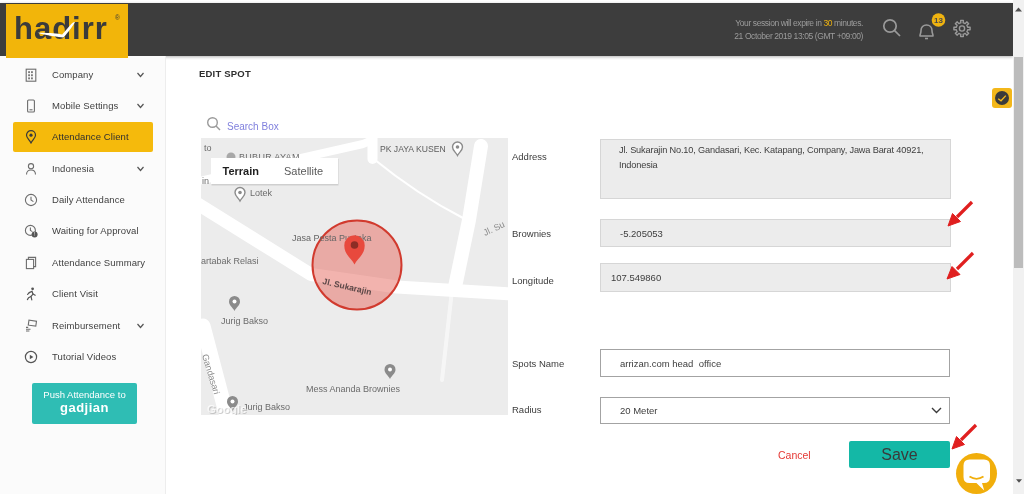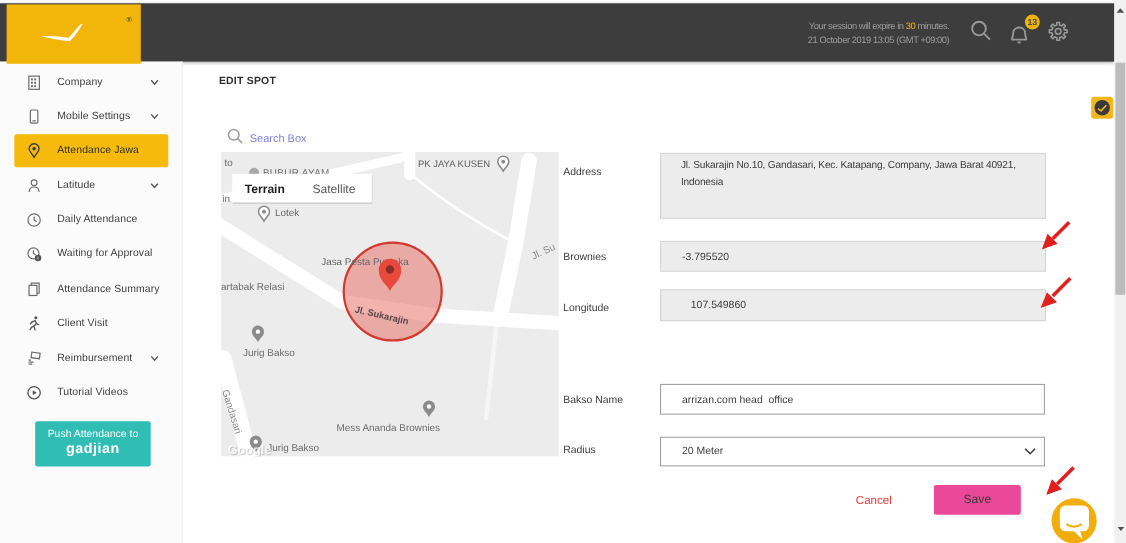--- a/index.html
+++ b/index.html
@@ -27,31 +27,32 @@
 
   
   .h1 { position:absolute; left:183px; top:68px; font-size:9.5px; font-weight:bold; color:#2e2e2e; letter-spacing:0.2px;padding-left:16px; }
   .searchbox { position:absolute; left:227px; top:121px; font-size:10px; color:#8080dd;text-align:center; }
 
   
   .flabel { position:absolute; width:80px; text-align:left; font-size:9.5px; color:#3c3c3c; }
   .gfield { position:absolute; left:600px; width:351px; background:#ececec; border:1px solid #d6d6d6; font-size:9.5px; color:#3d3d3d; }
   .wfield { position:absolute; left:600px; width:350px; background:#fff; border:1px solid #a3a3a3; font-size:9.5px; color:#3d3d3d; }
   .cancel { position:absolute; left:778px; top:449px; font-size:10.5px; color:#e53935; }
-  .savebtn { position:absolute; left:849px; top:441px; width:79px; height:27px; background:#ec4899; border-radius:2px; text-align:center; line-height:27px; font-size:11px; color:#3a3a3a; }
+  .savebtn { position:absolute; left:849px; top:441px; width:101px; height:27px; background:#14b8a6; border-radius:2px; text-align:center; line-height:27px; font-size:16px; color:#3a3a3a; }
 
   
   .sbtrack { position:absolute; left:1013px; top:0; width:11px; height:494px; background:#f1f1f1; }
   .sbthumb { position:absolute; left:1014px; top:57px; width:9px; height:211px; background:#bcbcbc; }
 </style>
 </head>
 <body>
 
 <div class="topbar"></div>
 <div class="logo">
+    <span class="logotext">hadirr</span>
   <svg style="position:absolute;left:0;top:0" width="122" height="54" viewBox="0 0 122 54">
     <path d="M31.5 28.8 C41 28.6 52 29.4 56.2 30.6 L65.5 19.8 C66.6 18.5 68.2 17.6 68.9 18 C69.5 18.4 58.8 33.3 57.2 33.4 C55 33.5 39 31.3 31.5 28.8 z" fill="#ffffff"></path>
     <text x="109" y="16" font-size="6.5" fill="#3b3b3b">®</text>
   </svg>
 </div>
 <div class="sess">Your session will expire in <b>30</b> minutes.<br>21 October 2019 13:05 (GMT +09:00)</div>
 <svg class="abs" style="left:875px;top:12px" width="100" height="32" viewBox="0 0 100 32">
   <g stroke="#9a9a9a" stroke-width="1.7" fill="none">
     <circle cx="15" cy="14" r="6.2"></circle>
     <line x1="19.6" y1="18.6" x2="25" y2="24"></line>
@@ -96,30 +97,30 @@
   <span class="tx">Mobile Settings</span>
   <svg class="ch" viewBox="0 0 9 8">
       <path d="M1.5 2 L4.5 5.5 L7.5 2" fill="none" stroke="#555" stroke-width="1.2"></path>
     </svg>
 </div>
 <div class="mi active" style="top:122px">
   <svg class="ic" viewBox="0 0 14 14">
       <path d="M7 13 C5 9.5 2.5 7.8 2.5 5.2 a4.5 4.5 0 1 1 9 0 C11.5 7.8 9 9.5 7 13 z" fill="none" stroke="#3a3a3a" stroke-width="1.2"></path>
       <circle cx="7" cy="5.2" r="1.6" fill="#3a3a3a"></circle>
     </svg>
-  <span class="tx">Attendance Jawa</span>
+  <span class="tx">Attendance Client</span>
 </div>
 <div class="mi" style="top:154px">
   <svg class="ic" viewBox="0 0 14 14">
       <g fill="none" stroke="#6d6d6d" stroke-width="1.1">
         <circle cx="7" cy="4.2" r="2.6"></circle>
         <path d="M2.5 12.6 c0-3 2-4.6 4.5-4.6 s4.5 1.6 4.5 4.6"></path>
       </g>
     </svg>
-  <span class="tx">Latitude</span>
+  <span class="tx">Indonesia</span>
   <svg class="ch" viewBox="0 0 9 8">
       <path d="M1.5 2 L4.5 5.5 L7.5 2" fill="none" stroke="#555" stroke-width="1.2"></path>
     </svg>
 </div>
 <div class="mi" style="top:185px">
   <svg class="ic" viewBox="0 0 14 14">
       <g fill="none" stroke="#6d6d6d" stroke-width="1.1">
         <circle cx="7" cy="7" r="5.6"></circle>
         <path d="M7 3.8 V7 L9.4 8.6"></path>
       </g>
@@ -249,24 +250,24 @@
     <rect x="10.5" y="21" width="127" height="26.5" fill="#000000" opacity="0.12"></rect>
     <rect x="10" y="20" width="127" height="26" fill="#ffffff"></rect>
     <text x="21.5" y="37" font-size="11" font-weight="bold" fill="#1f1f1f">Terrain</text>
     <text x="83" y="37" font-size="11" fill="#5a5a5a">Satellite</text>
   </g>
 </svg>
 
 <div class="flabel" style="left:512px;top:151px">Address</div>
 <div class="gfield" style="top:139px;height:60px;padding:2.5px 6px 0 18px;line-height:15px;font-size:9.2px;letter-spacing:-0.15px;">Jl. Sukarajin No.10, Gandasari, Kec. Katapang, Company, Jawa Barat 40921, Indonesia</div>
 <div class="flabel" style="left:512px;top:228px">Brownies</div>
-<div class="gfield" style="top:219px;height:28px;line-height:27px;padding-left:19px;">-3.795520</div>
+<div class="gfield" style="top:219px;height:28px;line-height:27px;padding-left:19px;">-5.205053</div>
 <div class="flabel" style="left:512px;top:275px">Longitude</div>
-<div class="gfield" style="top:263px;height:29px;line-height:28px;padding-left:27px;">107.549860</div>
-<div class="flabel" style="left:512px;top:358px">Bakso Name</div>
+<div class="gfield" style="top:263px;height:29px;line-height:28px;padding-left:10px;">107.549860</div>
+<div class="flabel" style="left:512px;top:358px">Spots Name</div>
 <div class="wfield" style="top:349px;height:28px;line-height:27px;padding-left:19px;">arrizan.com head&nbsp; office</div>
 <div class="flabel" style="left:512px;top:404px">Radius</div>
 <div class="wfield" style="top:397px;height:27px;line-height:26px;padding-left:19px;">20 Meter</div>
 <svg class="abs" style="left:930px;top:406px" width="13" height="9" viewBox="0 0 13 9">
     <path d="M2 2 L6.5 6.5 L11 2" fill="none" stroke="#3c3c3c" stroke-width="1.4"></path>
   </svg>
 <div class="cancel">Cancel</div>
 <div class="savebtn">Save</div>
 
 <svg class="abs" style="left:935px;top:190px" width="50" height="290" viewBox="0 0 50 290">

